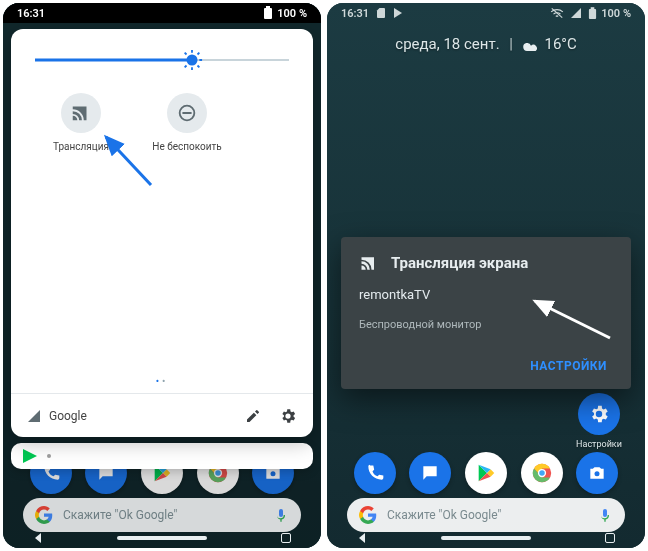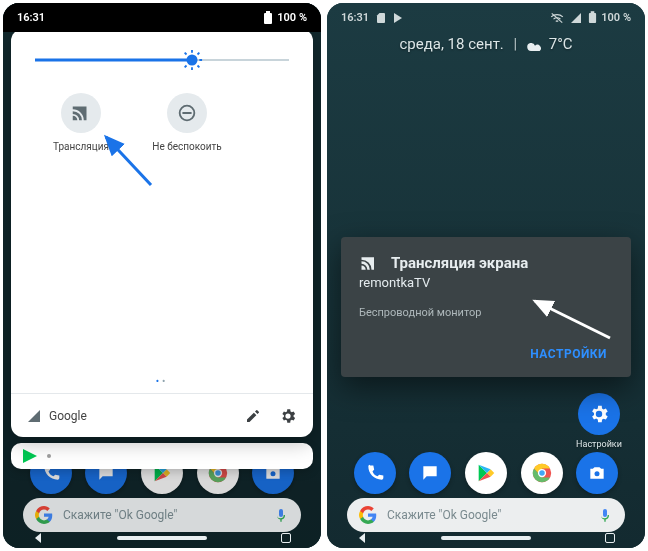--- a/index.html
+++ b/index.html
@@ -12,21 +12,21 @@
   }
   .phone {
     width: 318px; height: 545px;
     border-radius: 16px;
     overflow: hidden;
     position: relative;
     background: #14343a;
   }
   
   .statusbar {
-    height: 29px; display: flex; align-items: center;
+    height: 20px; display: flex; align-items: center;
     padding: 0 14px; font-size: 11px; font-weight: 600;
     position: relative; z-index: 50;
   }
   .sb-black { background: #000; color: #fff; }
   .sb-dark { background: transparent; color: #cfd8d9; }
   .sb-spacer { flex: 1; }
   .sb-ico { margin-left: 6px; display: inline-flex; align-items: center; }
   svg { display: block; }
 
   
@@ -127,21 +127,21 @@
 
   .arrow { position: absolute; z-index: 60; }
 
   
   .cast-card {
     position: absolute; left: 14px; right: 14px; top: 234px;
     background: #3b4346; border-radius: 4px;
     box-shadow: 0 10px 30px rgba(0,0,0,.5);
     padding: 16px 18px 8px; color: #e7edef; z-index: 45;
   }
-  .cast-title-row { display: flex; align-items: center; gap: 12px; margin-bottom: 2px;}
+  .cast-title-row { display: flex; align-items: center; gap: 12px; margin-bottom: 14px;}
   .cast-title { font-size: 15px; font-weight: 700; }
   .cast-dev { font-size: 13px; color: #e3eaed; margin-bottom: 16px;}
   .cast-sub { font-size: 11px; color: #aeb8bb; }
   .cast-actions { text-align: right; margin-top: 20px;}
   .cast-link { color: #2e8fff; font-size: 12px; font-weight: 700; letter-spacing: .5px; display: inline-block; padding: 8px 6px;}
   .settings-shortcut {
     position: absolute; right: 18px; top: 390px; width: 56px;
     text-align: center; z-index: 44;
   }
   .settings-shortcut .bubble {
@@ -352,21 +352,21 @@
       </span>
     <span style="margin-left:4px">100 %</span>
   </div>
 
   <div class="date-row">
     <span>среда, 18 сент.</span>
     <span class="sep">|</span>
     <span class="weather-ico"><svg width="16" height="12" viewBox="0 0 24 18" fill="#e8eef0">
           <path d="M19 18H6a6 6 0 116-8 5 5 0 017 8z"></path>
         </svg></span>
-    <span>7°C</span>
+    <span>16°C</span>
   </div>
 
   <div class="cast-card">
     <div class="cast-title-row">
       <span>
           <svg width="20" height="20" viewBox="0 0 24 24" fill="#e7edef">
             <path d="M3 5v3a12 12 0 0112 12h3V5H3zm0 5v3a7 7 0 017 7h3A10 10 0 003 10zm0 5v5h5a5 5 0 00-5-5z"></path>
           </svg>
         </span>
       <span class="cast-title">Трансляция экрана</span>

